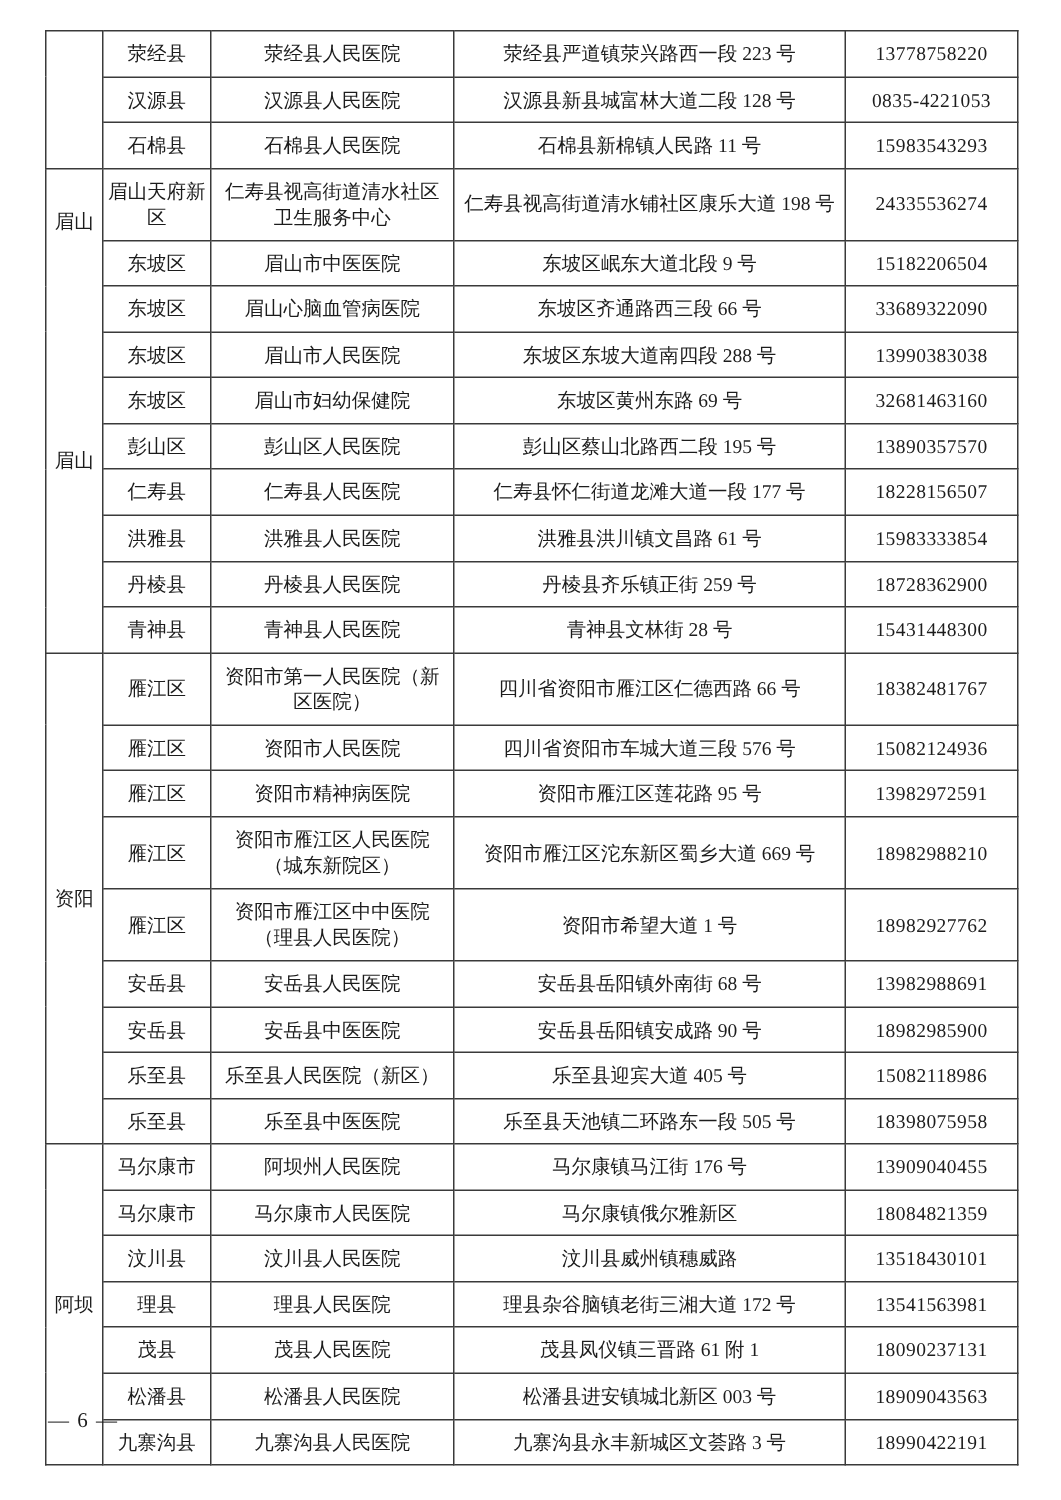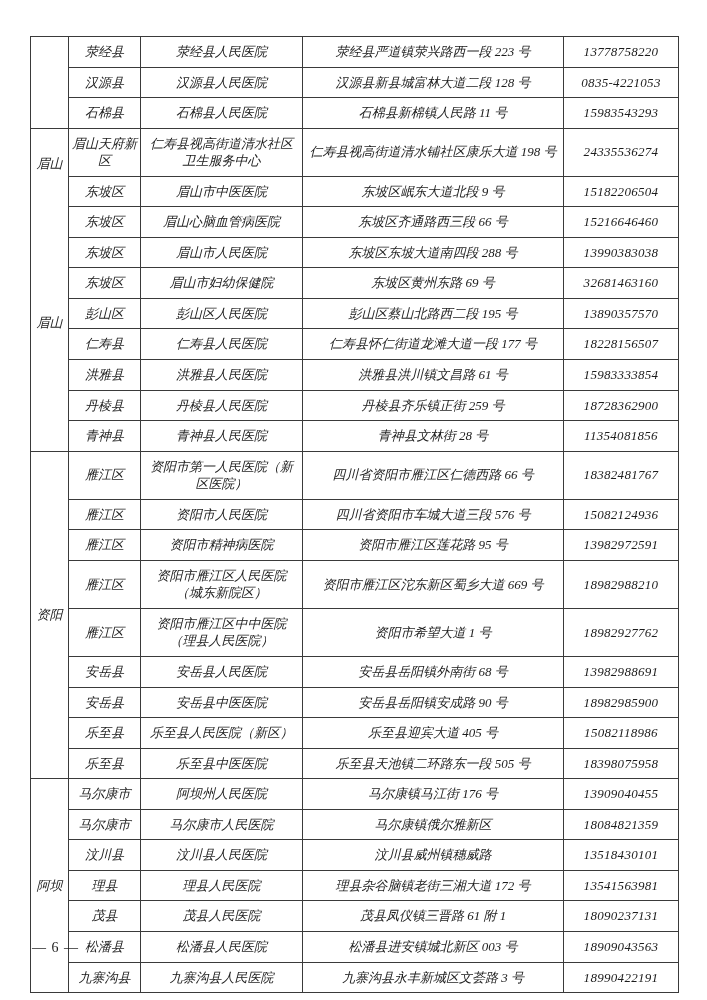--- a/index.html
+++ b/index.html
@@ -12,25 +12,24 @@
   .page {
     position: relative;
     width: 707px;
     height: 1000px;
     background: #ffffff;
     overflow: hidden;
   }
   table.hospital-table {
     position: absolute;
     left: 30px;
-    top: 36px;
+    top: 20px;
     width: 648px;
     border-collapse: collapse;
     table-layout: fixed;
-    font-style: italic;
   }
   table.hospital-table td {
     border: 1px solid #3a3a3a;
     font-size: 13px;
     line-height: 1.35;
     text-align: center;
     vertical-align: middle;
     padding: 6px 3px;
     word-break: break-all;
   }
@@ -110,21 +109,21 @@
         <tr>
           <td class="district-cell">东坡区</td>
           <td class="hospital-cell">眉山市中医医院</td>
           <td class="address-cell">东坡区岷东大道北段 9 号</td>
           <td class="phone-cell">15182206504</td>
         </tr>
         <tr>
           <td class="district-cell">东坡区</td>
           <td class="hospital-cell">眉山心脑血管病医院</td>
           <td class="address-cell">东坡区齐通路西三段 66 号</td>
-          <td class="phone-cell">15216646460</td>
+          <td class="phone-cell">33689322090</td>
         </tr>
         <tr>
           <td class="district-cell">东坡区</td>
           <td class="hospital-cell">眉山市人民医院</td>
           <td class="address-cell">东坡区东坡大道南四段 288 号</td>
           <td class="phone-cell">13990383038</td>
         </tr>
         <tr>
           <td class="district-cell">东坡区</td>
           <td class="hospital-cell">眉山市妇幼保健院</td>
@@ -152,21 +151,21 @@
         <tr>
           <td class="district-cell">丹棱县</td>
           <td class="hospital-cell">丹棱县人民医院</td>
           <td class="address-cell">丹棱县齐乐镇正街 259 号</td>
           <td class="phone-cell">18728362900</td>
         </tr>
         <tr>
           <td class="district-cell">青神县</td>
           <td class="hospital-cell">青神县人民医院</td>
           <td class="address-cell">青神县文林街 28 号</td>
-          <td class="phone-cell">11354081856</td>
+          <td class="phone-cell">15431448300</td>
         </tr>
         <tr>
           <td class="region-cell" rowspan="9">
             <div class="region-label">资阳</div>
           </td>
           <td class="district-cell">雁江区</td>
           <td class="hospital-cell">资阳市第一人民医院（新区医院）</td>
           <td class="address-cell">四川省资阳市雁江区仁德西路 66 号</td>
           <td class="phone-cell">18382481767</td>
         </tr>

